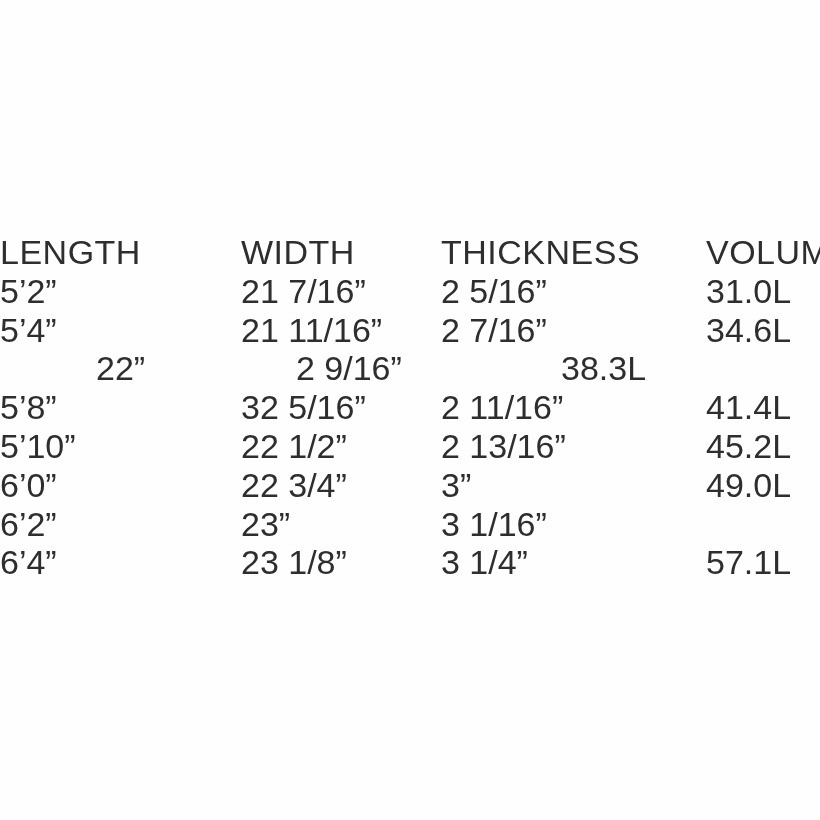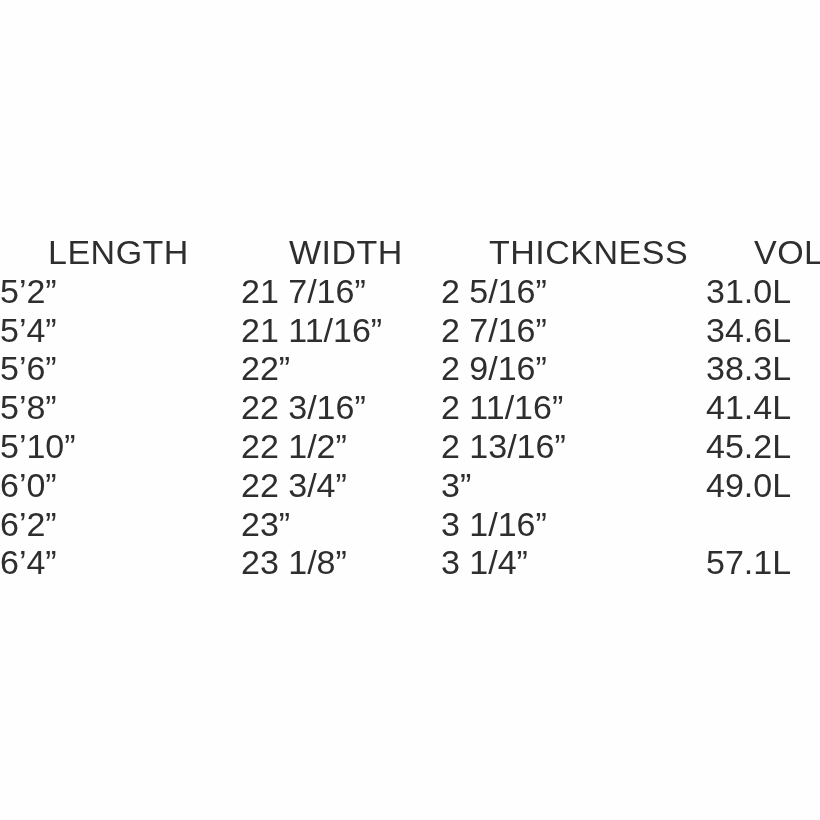--- a/index.html
+++ b/index.html
@@ -23,21 +23,20 @@
   }
   .row {
     display: flex;
     height: 38.8px;
     line-height: 38.8px;
     font-size: 34px;
     white-space: nowrap;
   }
   .row.header {
     letter-spacing: 0.5px;
-    padding-left: 48px;
   }
   .cell { display: block; }
   .c0 { width: 145px; text-align: left; flex: 0 0 auto; }
   .header .c0 { text-align: left; }
   .c1 { margin-left: 96px; width: 200px; text-align: left; flex: 0 0 auto; }
   .c2 { width: 265px; text-align: left; flex: 0 0 auto; }
   .c3 { width: 142px; text-align: left; flex: 0 0 auto; }
 </style>
 </head>
 <body>
@@ -56,28 +55,27 @@
         <span class="cell c2">2 5/16”</span>
         <span class="cell c3">31.0L</span>
       </div>
       <div class="row">
         <span class="cell c0">5’4”</span>
         <span class="cell c1">21 11/16”</span>
         <span class="cell c2">2 7/16”</span>
         <span class="cell c3">34.6L</span>
       </div>
       <div class="row">
-        <span class="cell c0">5’6”</span>
         <span class="cell c1">22”</span>
         <span class="cell c2">2 9/16”</span>
         <span class="cell c3">38.3L</span>
       </div>
       <div class="row">
         <span class="cell c0">5’8”</span>
-        <span class="cell c1">22 3/16”</span>
+        <span class="cell c1">32 5/16”</span>
         <span class="cell c2">2 11/16”</span>
         <span class="cell c3">41.4L</span>
       </div>
       <div class="row">
         <span class="cell c0">5’10”</span>
         <span class="cell c1">22 1/2”</span>
         <span class="cell c2">2 13/16”</span>
         <span class="cell c3">45.2L</span>
       </div>
       <div class="row">

